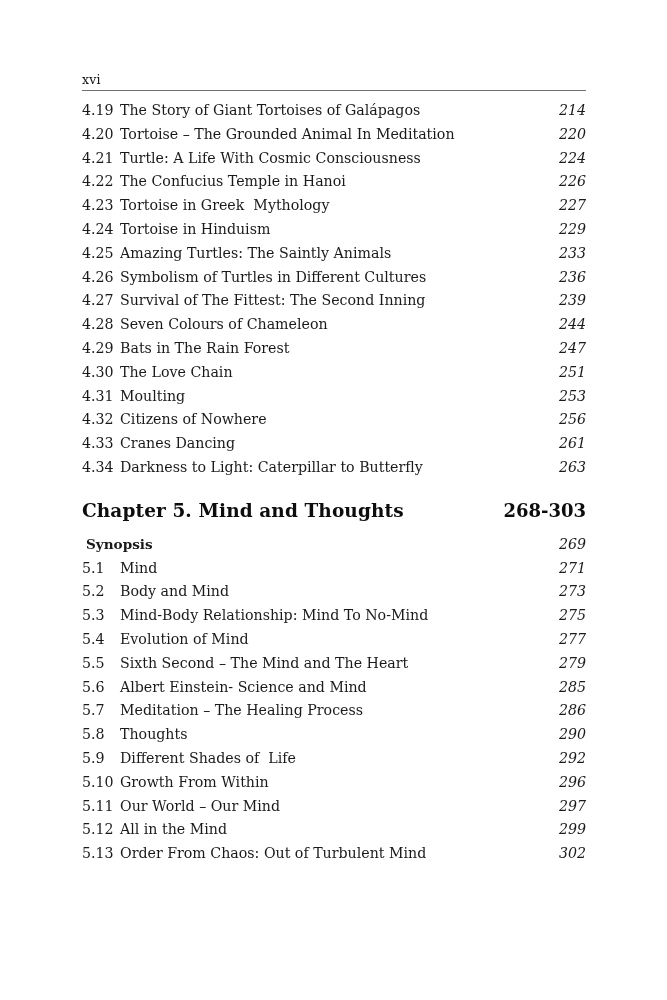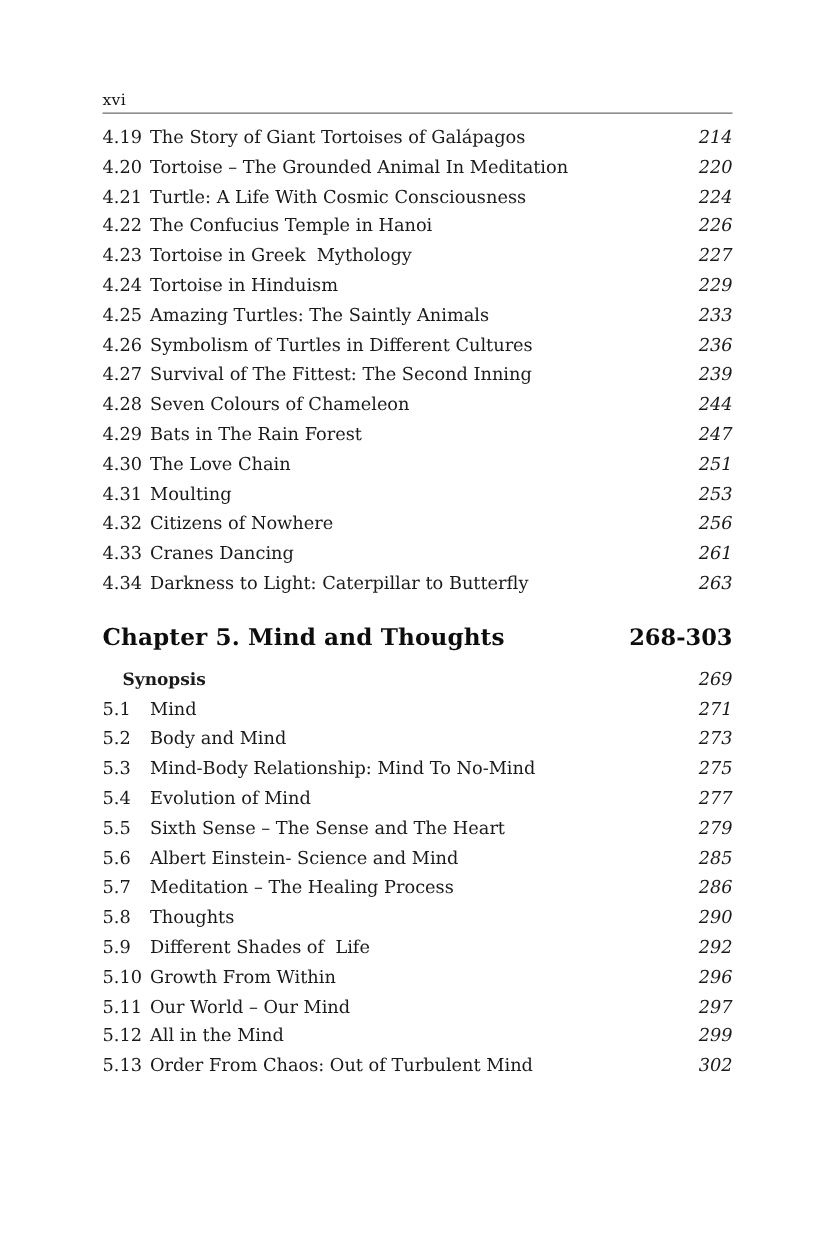--- a/index.html
+++ b/index.html
@@ -85,21 +85,21 @@
     font-size: 14.2px;
     line-height: 23.8px;
     color: #1a1a1a;
     font-style: italic;
   }
 
   
   .row.synopsis .title {
     font-weight: bold;
     font-size: 13.6px;
-    margin-left: 16px;
+    margin-left: 4px;
   }
   .row.synopsis .num {
     width: 0;
     flex: 0 0 0;
   }
 
   
   .chapter {
     display: flex;
     align-items: baseline;
@@ -159,21 +159,21 @@
       <div class="chapter-title">Chapter 5. Mind and Thoughts</div>
       <div class="chapter-range">268-303</div>
     </div>
 
     <div id="chapter-entries">
         <div class="row synopsis"><span class="num"></span><span class="title">Synopsis</span><span class="page-no">269</span></div>
         <div class="row"><span class="num">5.1</span><span class="title">Mind</span><span class="page-no">271</span></div>
         <div class="row"><span class="num">5.2</span><span class="title">Body and Mind</span><span class="page-no">273</span></div>
         <div class="row"><span class="num">5.3</span><span class="title">Mind-Body Relationship: Mind To No-Mind</span><span class="page-no">275</span></div>
         <div class="row"><span class="num">5.4</span><span class="title">Evolution of Mind</span><span class="page-no">277</span></div>
-        <div class="row"><span class="num">5.5</span><span class="title">Sixth Sense – The Sense and The Heart</span><span class="page-no">279</span></div>
+        <div class="row"><span class="num">5.5</span><span class="title">Sixth Second – The Mind and The Heart</span><span class="page-no">279</span></div>
         <div class="row"><span class="num">5.6</span><span class="title">Albert Einstein- Science and Mind</span><span class="page-no">285</span></div>
         <div class="row"><span class="num">5.7</span><span class="title">Meditation – The Healing Process</span><span class="page-no">286</span></div>
         <div class="row"><span class="num">5.8</span><span class="title">Thoughts</span><span class="page-no">290</span></div>
         <div class="row"><span class="num">5.9</span><span class="title">Different Shades of  Life</span><span class="page-no">292</span></div>
         <div class="row"><span class="num">5.10</span><span class="title">Growth From Within</span><span class="page-no">296</span></div>
         <div class="row"><span class="num">5.11</span><span class="title">Our World – Our Mind</span><span class="page-no">297</span></div>
         <div class="row"><span class="num">5.12</span><span class="title">All in the Mind</span><span class="page-no">299</span></div>
         <div class="row"><span class="num">5.13</span><span class="title">Order From Chaos: Out of Turbulent Mind</span><span class="page-no">302</span></div>
       </div>
 

